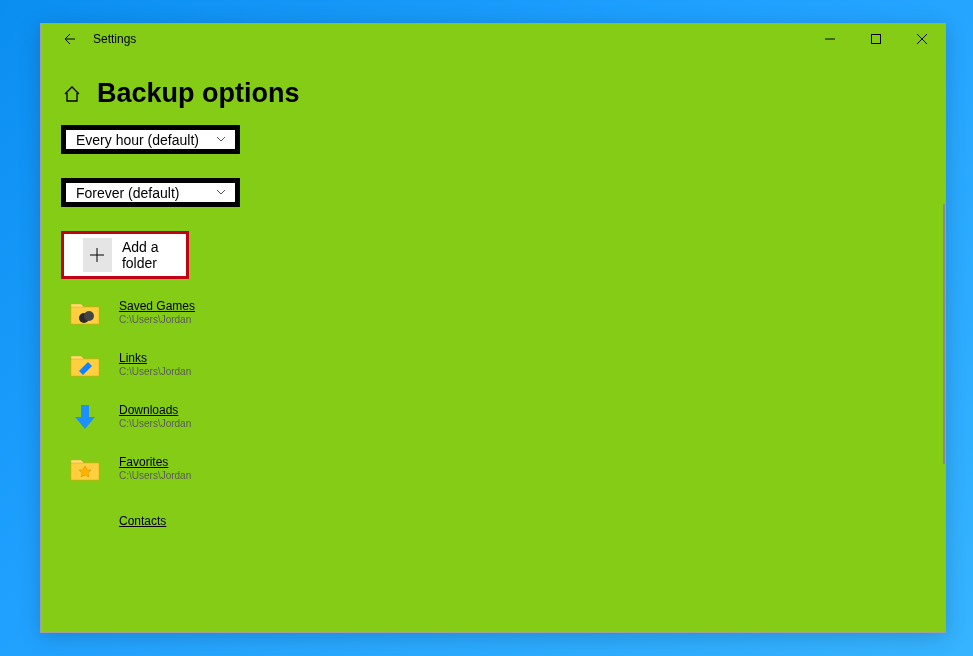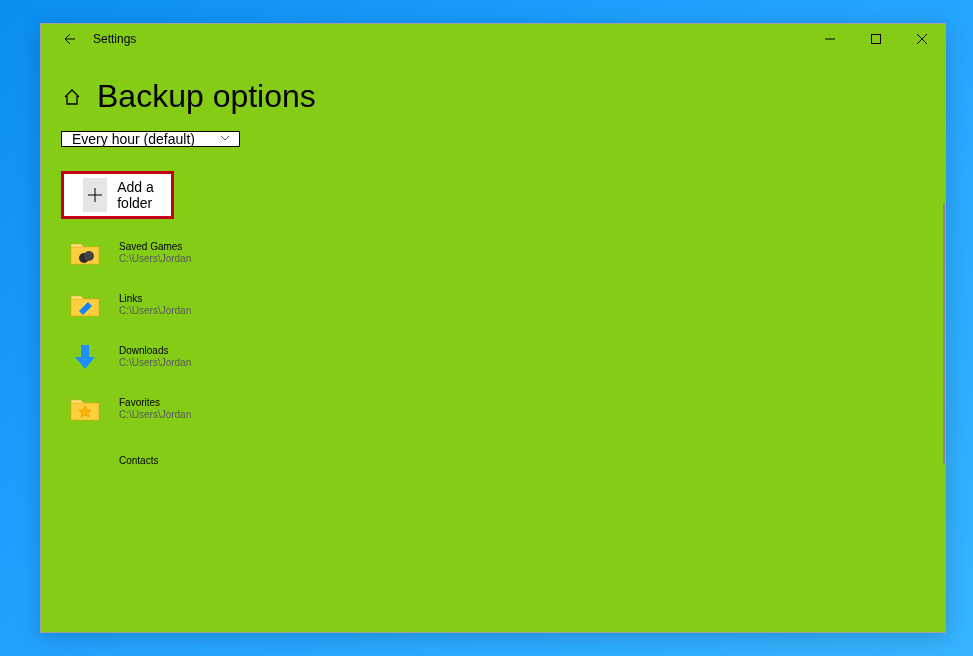--- a/index.html
+++ b/index.html
@@ -57,28 +57,28 @@
     align-items: center;
     gap: 14px;
     margin-bottom: 16px;
   }
   .home-btn {
     width: 22px; height: 22px;
     display: flex; align-items: center; justify-content: center;
     cursor: pointer;
   }
   .page-title {
-    font-size: 32px;
-    font-weight: 400;
+    font-size: 27px;
+    font-weight: 700;
     color: #000;
   }
   
   .dropdown {
-    width: 179px; height: 16px;
-    border: 1px solid #000000;
+    width: 179px; height: 29px;
+    border: 5px solid #000000;
     display: flex; align-items: center;
     padding: 0 10px;
     font-size: 14px;
     color: #000;
     cursor: pointer;
     position: relative;
     background: #fff;
     margin-bottom: 24px;
   }
   .dropdown .chev {
@@ -93,21 +93,21 @@
   }
   .section-heading {
     font-size: 19px;
     font-weight: 400;
     color: #000;
     margin-top: 26px;
     margin-bottom: 10px;
   }
   
   .add-folder {
-    width: 113px; height: 48px;
+    width: 128px; height: 48px;
     border: 3px solid #c40016;
     background: #fff;
     display: flex;
     align-items: center;
     gap: 10px;
     padding-left: 19px;
     cursor: pointer;
     margin-bottom: 18px;
   }
   .add-icon {
@@ -122,21 +122,21 @@
     display: flex;
     align-items: center;
     gap: 18px;
     cursor: pointer;
   }
   .folder-icon {
     width: 32px; height: 32px;
     display: flex; align-items: center; justify-content: center;
   }
   .folder-text { display: flex; flex-direction: column; line-height: 1.25; }
-  .folder-name { font-size: 10px; color: #000; }
+  .folder-name { font-size: 12px; color: #000; text-decoration: underline; }
   .folder-path { font-size: 10px; color: #5a5a5a; }
   
   .vscroll {
     position: absolute;
     right: 0; top: 150px;
     width: 2px; height: 260px;
     background: #8a8a8a;
   }
 </style>
 </head>
@@ -186,20 +186,28 @@
 
     <div class="dropdown">
       <span>Every hour (default)</span>
       <span class="chev">
         <svg width="12" height="12" viewBox="0 0 12 12">
             <path d="M2 4 L6 8 L10 4" stroke="#555" fill="none" stroke-width="1"></path>
           </svg>
       </span>
     </div>
 
+    <div class="dropdown">
+      <span>Forever (default)</span>
+      <span class="chev">
+        <svg width="12" height="12" viewBox="0 0 12 12">
+            <path d="M2 4 L6 8 L10 4" stroke="#555" fill="none" stroke-width="1"></path>
+          </svg>
+      </span>
+    </div>
 
 
     <div class="add-folder">
       <div class="add-icon">
         <svg width="18" height="18" viewBox="0 0 18 18">
             <line x1="9" y1="2" x2="9" y2="16" stroke="#000" stroke-width="1"></line>
             <line x1="2" y1="9" x2="16" y2="9" stroke="#000" stroke-width="1"></line>
           </svg>
       </div>
       <span class="add-folder-label">Add a folder</span>

